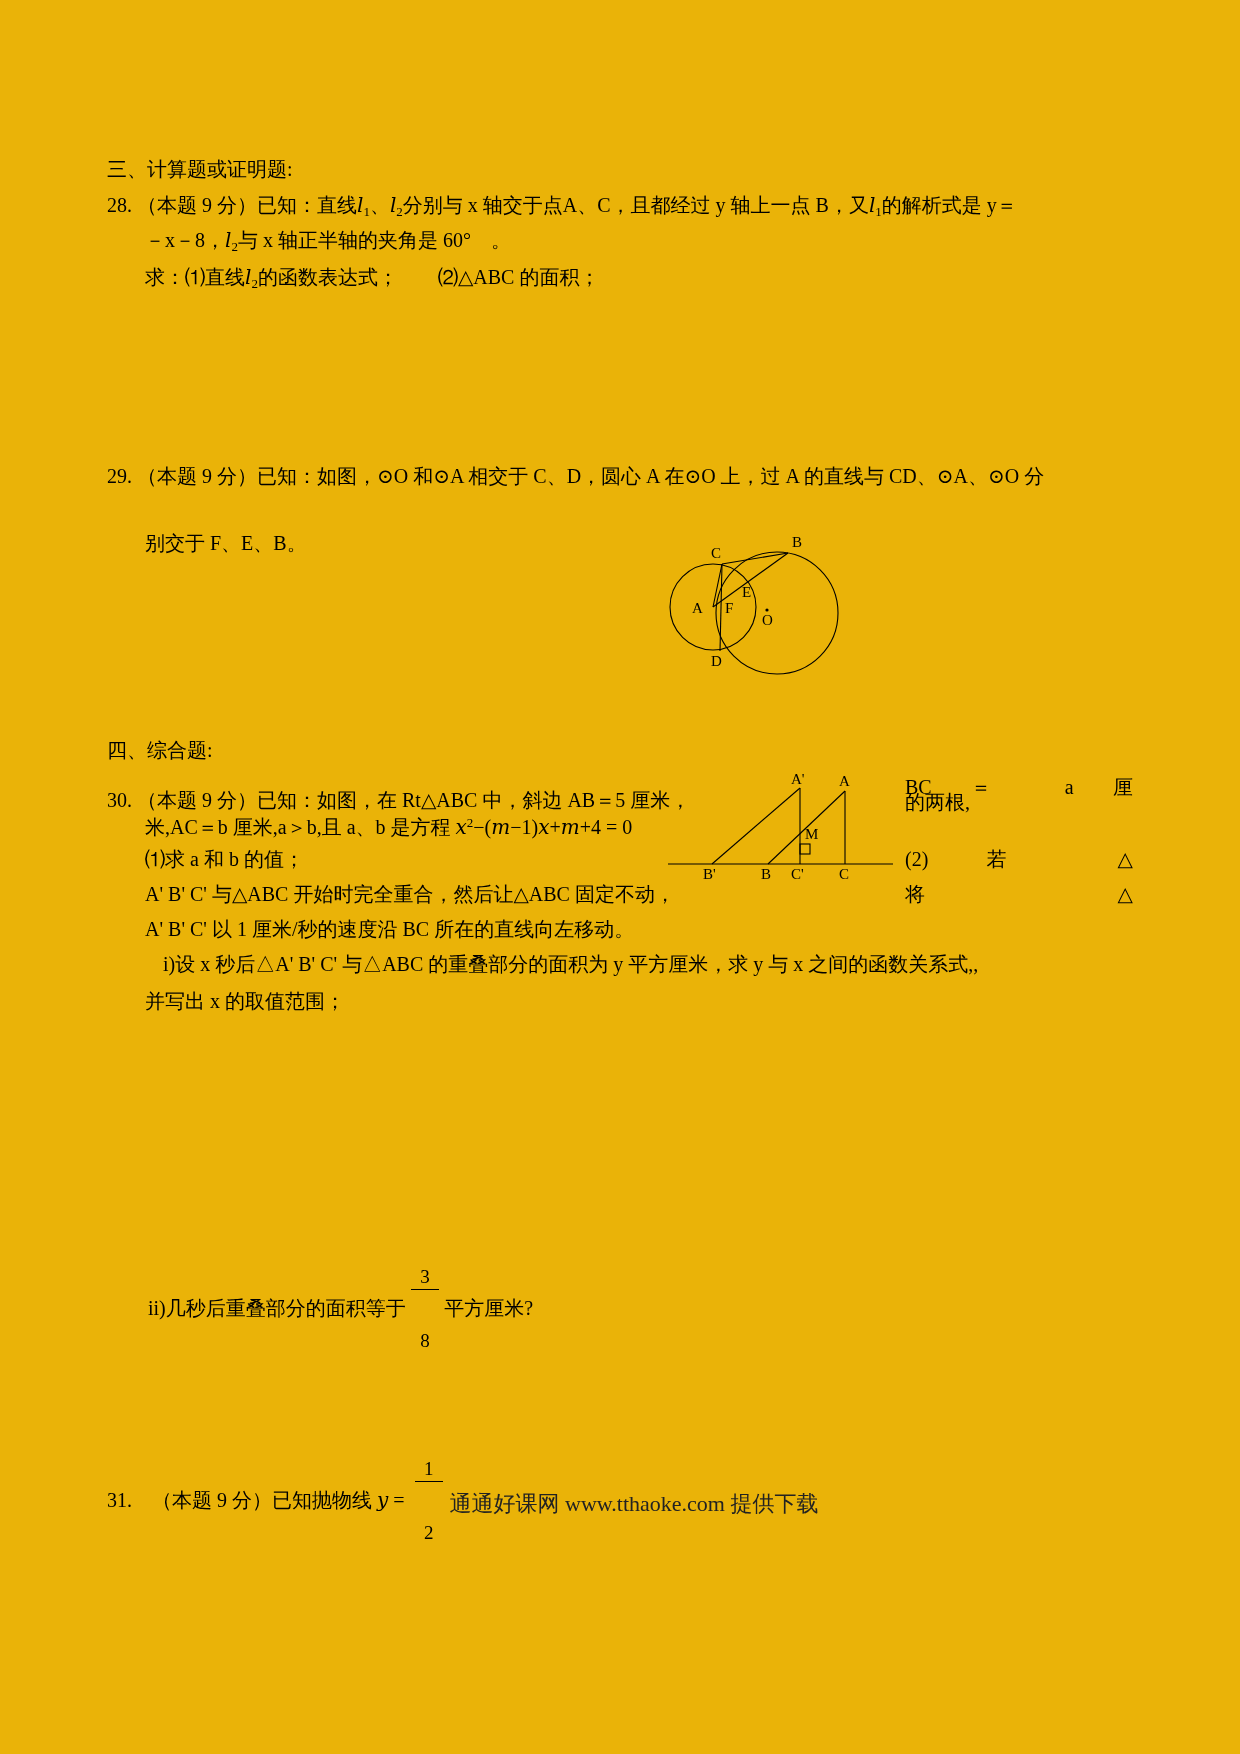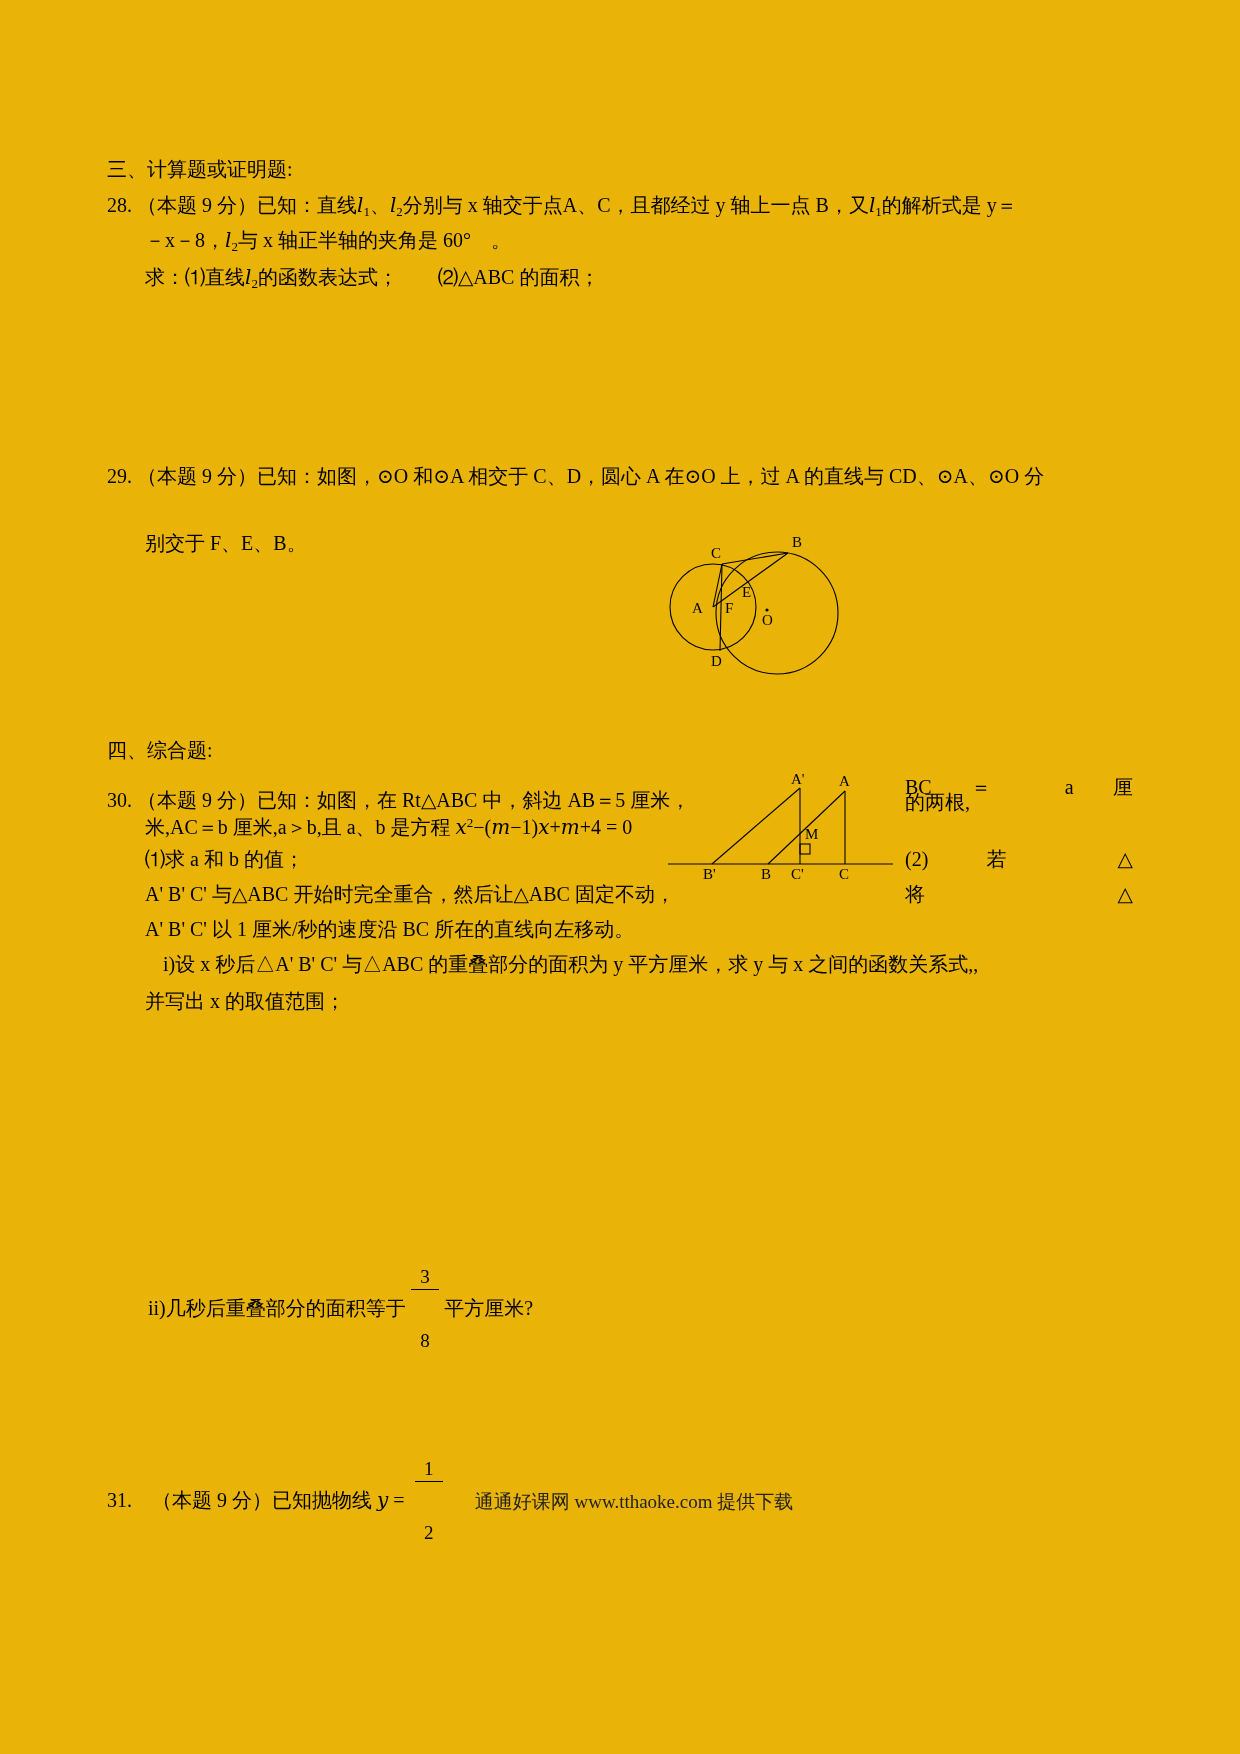--- a/index.html
+++ b/index.html
@@ -14,21 +14,21 @@
   .sup { font-size:13px; vertical-align:7px; }
   .rightfrag { width:228px; text-align:justify; text-align-last:justify; }
   .frac { display:inline-block; text-align:center; font-size:19px; line-height:1; margin:0 5px; }
   .frac .num { display:block; padding:1px 5px 3px; border-bottom:1.6px solid #000; }
   .frac .den { display:block; padding:3px 5px 1px; }
   .fig { position:absolute; }
   .fig svg { display:block; }
   .fig line, .fig circle.c, .fig rect { stroke:#000; stroke-width:1.1; fill:none; }
   .fig .dot { fill:#000; stroke:none; }
   .fig text { font-size:15px; font-family:"Liberation Serif",serif; fill:#000; }
-  .footer { position:absolute; left:0; width:1232px; text-align:center; font-size:19px; color:#222;padding-left:36px; }
+  .footer { position:absolute; left:0; width:1232px; text-align:center; font-size:22px; color:#222;padding-left:36px; }
 </style>
 </head>
 <body>
 
 <div class="page">
 
   <div class="line" style="left:107px; top:156px;">三、计算题或证明题:</div>
 
   <div class="line" style="left:107px; top:192px;"><span>28. （本题 9 分）已知：直线</span><span class="i">l</span><span class="sub">1</span><span>、</span><span class="i">l</span><span class="sub">2</span><span>分别与 x 轴交于点A、C，且都经过 y 轴上一点 B，又</span><span class="i">l</span><span class="sub">1</span><span>的解析式是 y＝</span></div>
   <div class="line" style="left:145px; top:227px;"><span>－x－8，</span><span class="i">l</span><span class="sub">2</span><span>与 x 轴正半轴的夹角是 60°　。</span></div>

